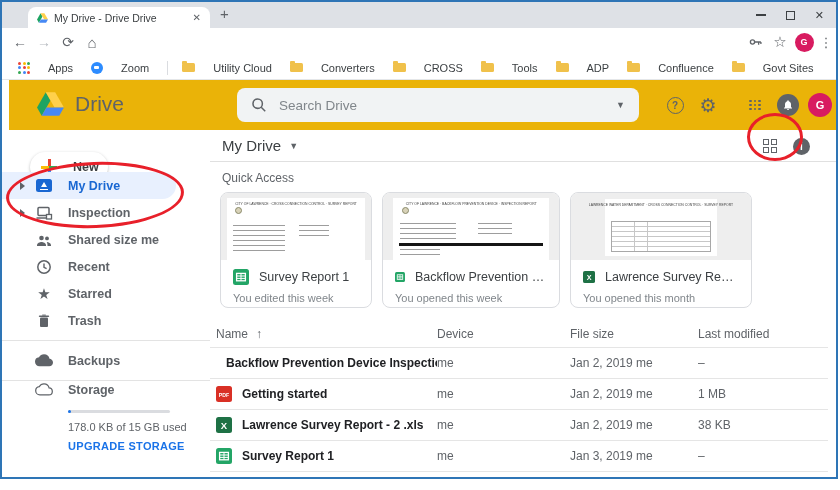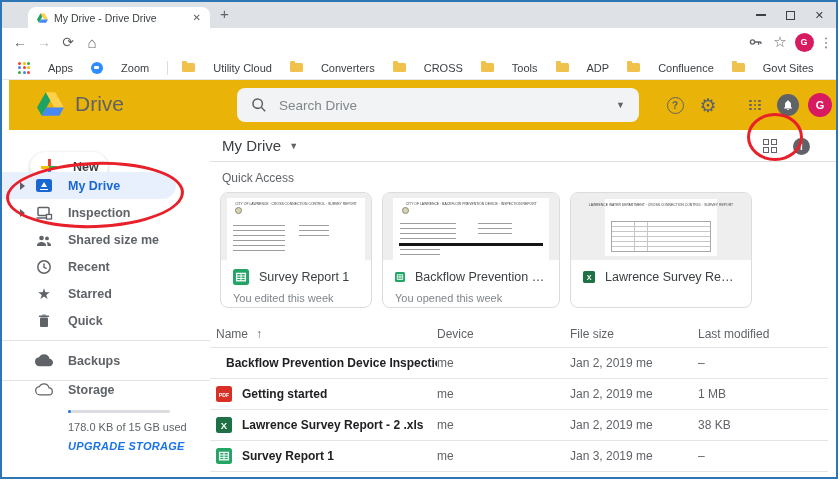--- a/index.html
+++ b/index.html
@@ -71,21 +71,21 @@
   .mydrv { width:16px; height:13px; background:#1967d2; border-radius:2.5px; position:relative; }
   .mydrv::before { content:""; position:absolute; left:4.5px; top:3px; width:0; height:0; border-left:3.5px solid transparent; border-right:3.5px solid transparent; border-bottom:5px solid #fff; }
   .mydrv::after { content:""; position:absolute; left:4px; top:9.5px; width:8px; height:1.5px; background:#fff; }
   .storage { position:absolute; left:0; top:248px; width:100%; }
   .stor-row { display:flex; align-items:center; height:24px; }
   .stor-row .sbic { width:20px; margin-left:32px; display:flex; justify-content:center; }
   .stor-row .lbl { margin-left:14px; font-size:12.5px; font-weight:700; color:#5f6368; }
   .stor-bar { margin:8px 0 0 66px; width:102px; height:3px; background:#dadce0; border-radius:2px; position:relative; }
   .stor-bar::before { content:""; position:absolute; left:0; top:0; width:3px; height:3px; background:#1a73e8; border-radius:2px; }
   .stor-usage { margin:8px 0 0 66px; font-size:11px; color:#5f6368; }
-  .stor-upg { margin:7px 0 0 66px; font-size:11px; font-weight:700; letter-spacing:.3px; color:#1a73e8;font-style:italic; }
+  .stor-upg { margin:7px 0 0 66px; font-size:11px; font-weight:700; letter-spacing:.3px; color:#1a73e8; }
 
   
   .main { position:absolute; left:208px; top:128px; right:0; bottom:0; background:#fff; }
   .mtoolbar { position:relative; height:32px; border-bottom:1px solid #e0e0e0; display:flex; align-items:center; padding-left:12px; }
   .mtitle { font-size:15px; color:#3c4043; }
   .caret { font-size:9px; color:#5f6368; margin-left:8px; }
   .tool-icons { position:absolute; right:26px; top:0; height:32px; display:flex; align-items:center; gap:16px; }
   .gridview { display:grid; grid-template-columns:6px 6px; grid-gap:2.5px; }
   .gridview i { width:6px; height:6px; border:1.5px solid #5f6368; display:block; }
   .infoc { width:17px; height:17px; border-radius:50%; background:#5f6368; color:#fff; font-size:10px; font-weight:700; display:flex; align-items:center; justify-content:center; }
@@ -324,21 +324,21 @@
       </div>
       <div class="sbitem">
         <span class="arr"></span>
         <span class="sbic">
           <svg width="14" height="15" viewBox="0 0 14 15" fill="#5f6368">
               <rect x="3" y="4.5" width="8" height="9.5" rx="1"></rect>
               <rect x="1.8" y="2.4" width="10.4" height="1.7" rx=".8"></rect>
               <path d="M5.2 2.6V1.6h3.6v1z"></path>
             </svg>
         </span>
-        <span class="lbl">Quick</span>
+        <span class="lbl">Trash</span>
       </div>
       <div class="sbdiv"></div>
       <div class="sbitem">
         <span class="arr"></span>
         <span class="sbic">
           <svg width="18" height="13" viewBox="0 0 24 17">
               <path fill="#5f6368" d="M19.35 5.04A7.49 7.49 0 0 0 12-1C9.11-1 6.6.64 5.35 3.04A5.994 5.994 0 0 0 0 9c0 3.31 2.69 6 6 6h13c2.76 0 5-2.24 5-5 0-2.64-2.05-4.78-4.65-4.96z" transform="translate(0,1)"></path>
             </svg>
         </span>
         <span class="lbl">Backups</span>
@@ -433,20 +433,21 @@
             </div>
         </div>
         <div class="cfoot">
           <div class="trow">
             <svg width="16" height="16" viewBox="0 0 16 16">
                 <rect width="16" height="16" rx="2.5" fill="#1e7145"></rect>
                 <text x="8" y="11.6" text-anchor="middle" font-size="9.5" font-weight="bold" fill="#fff" font-family="Liberation Sans, sans-serif">X</text>
               </svg>
             <span class="ctitle">Lawrence Survey Report - 2 .xls</span>
           </div>
+          <div class="csub">You opened this month</div>
         </div>
       </div>
     </div>
 
     <div class="lheader">
       <span class="c1">
           <span>Name</span>
           <span style="font-size:12px;color:#5f6368;">↑</span>
         </span>
       <span>Device</span>

